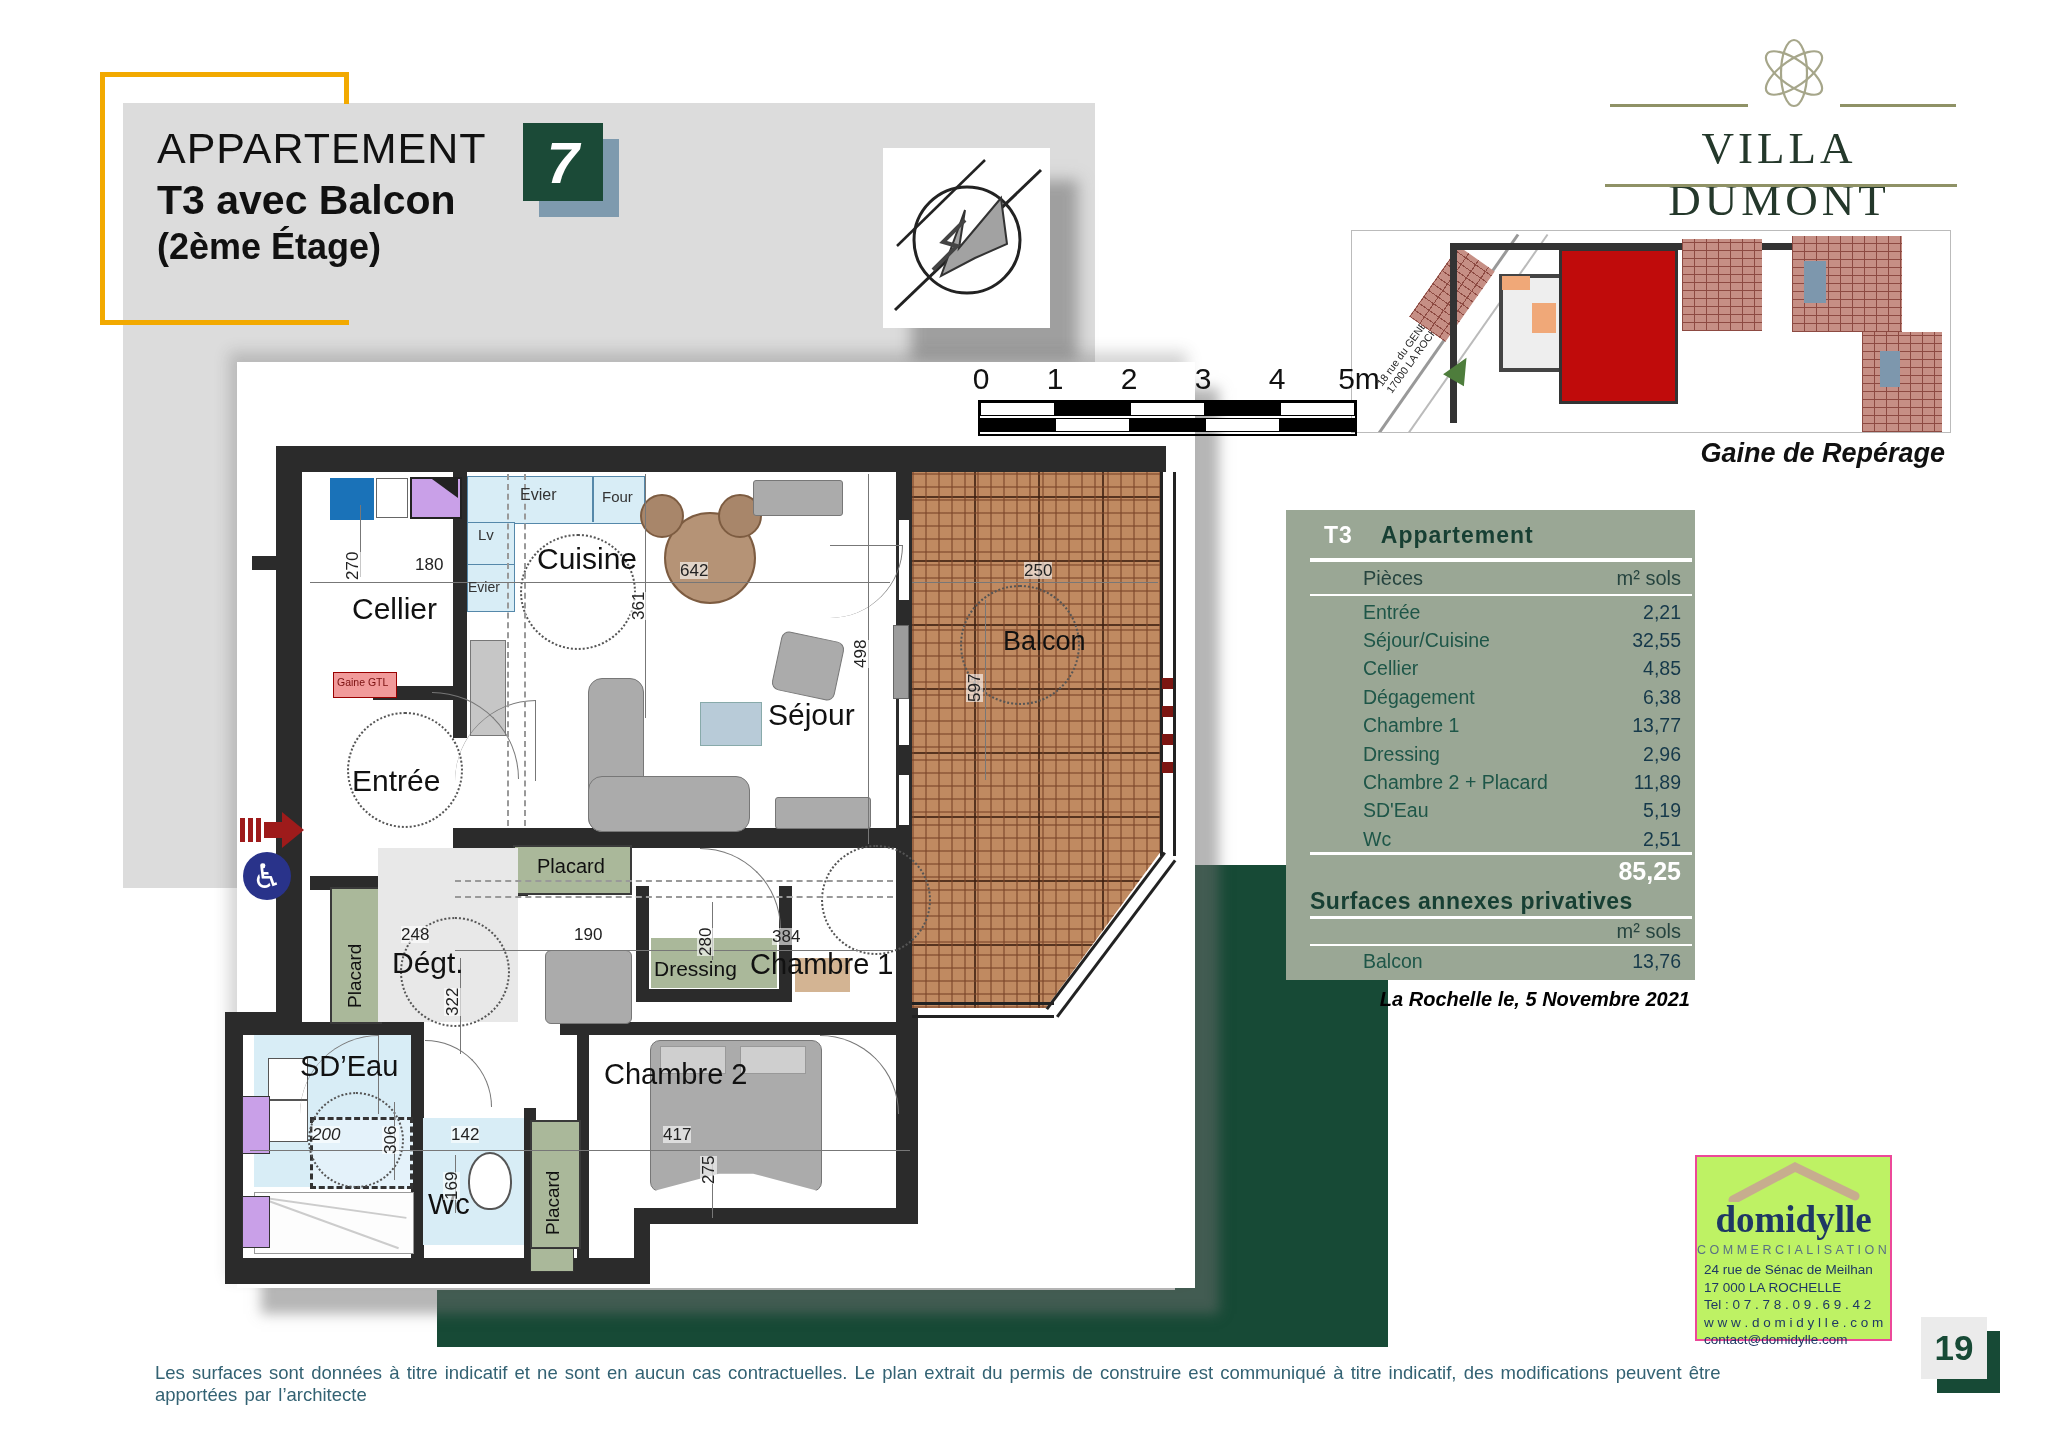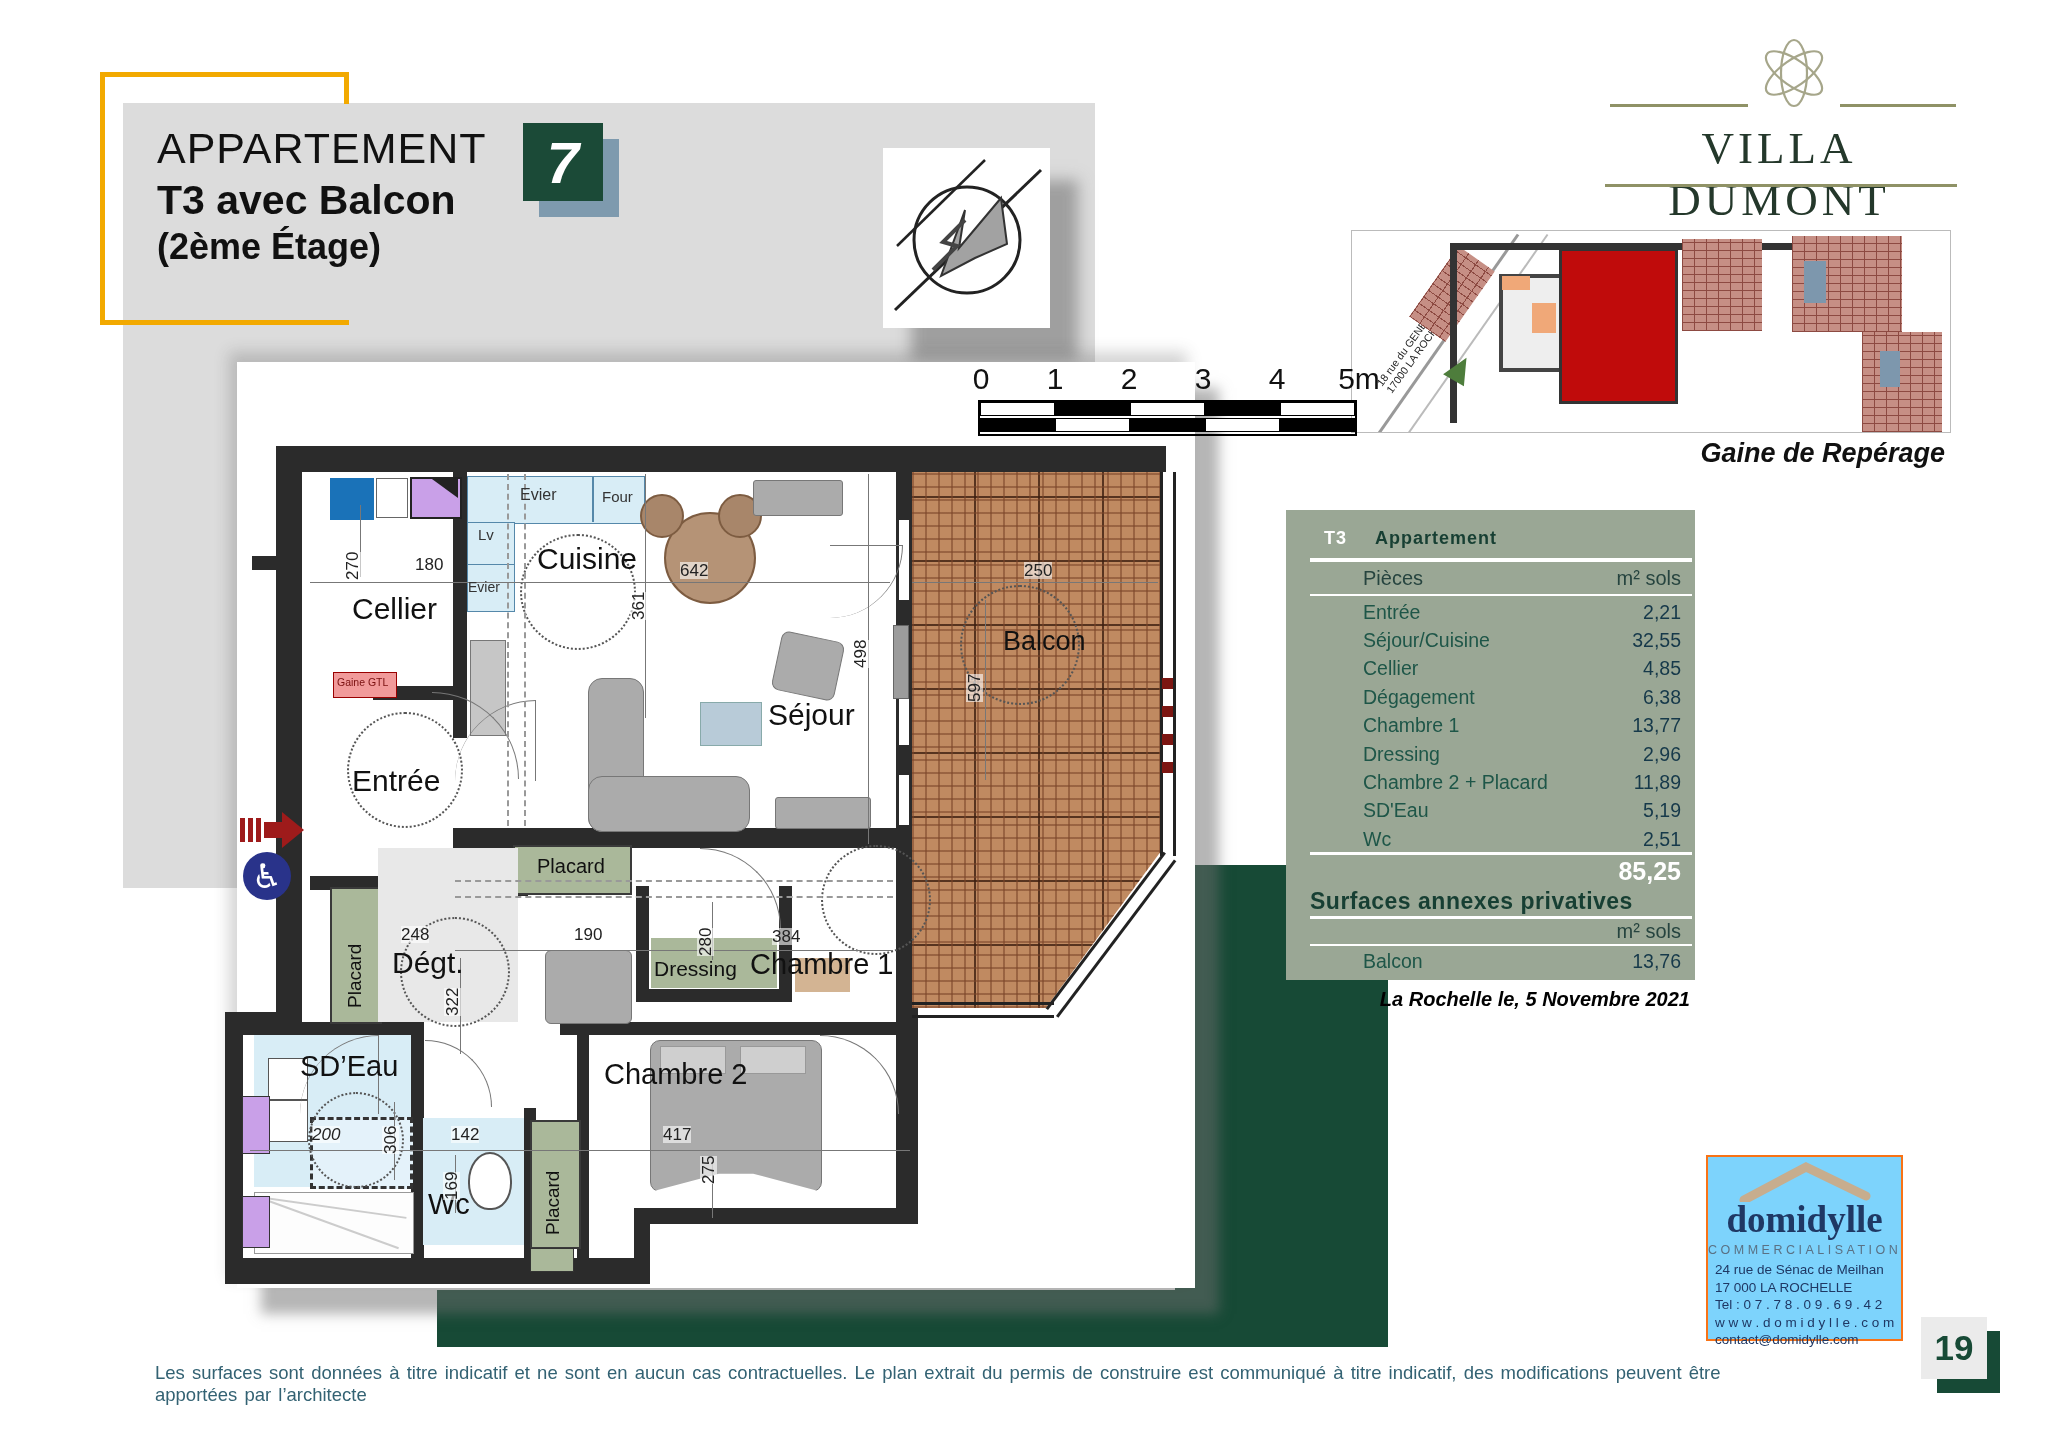--- a/index.html
+++ b/index.html
@@ -44,41 +44,41 @@
   .gfur{position:absolute;background:#ababab;border:1.5px solid #777;border-radius:8px;}
   .arc{position:absolute;border:1.5px solid #777;}
   .winslot{position:absolute;background:#fff;}
   .reddot{position:absolute;width:11px;height:11px;background:#7c1612;}
   
   #scalebar{left:978px;top:400px;width:375px;height:32px;display:flex;flex-wrap:wrap;border:2px solid #000;}
   #scalebar div{width:75px;height:14px;box-sizing:border-box;border:1px solid #000;}
   .sc-tick{position:absolute;top:362px;font-size:30px;color:#111;transform:translateX(-50%);}
   
   #t3-panel{left:1286px;top:510px;width:409px;height:470px;background:#9aa795;color:#1e5648;}
-  #t3-head{position:absolute;left:38px;top:18px;font-size:18px;font-weight:bold;letter-spacing:1px;}
+  #t3-head{position:absolute;left:38px;top:12px;font-size:23px;font-weight:bold;letter-spacing:1px;}
   #t3-head .tag{color:#fff;margin-right:28px;}
   #t3-head .ttl{color:#173f33;}
   .wrule{position:absolute;left:24px;width:382px;background:#fff;}
   #t3-cols{position:absolute;left:77px;top:57px;width:318px;display:flex;justify-content:space-between;
            font-size:20px;color:#26443f;}
   #t3-rows{position:absolute;left:77px;top:88px;width:318px;font-size:19.5px;}
   #t3-rows .row{display:flex;justify-content:space-between;height:28.4px;align-items:center;}
   #t3-rows .val{color:#16394a;}
   #t3-total{position:absolute;right:14px;top:347px;font-size:25px;font-weight:bold;color:#fff;}
   #t3-annex{position:absolute;left:24px;top:378px;font-size:23px;font-weight:bold;color:#173f33;letter-spacing:.5px;}
   #t3-annex-col{position:absolute;right:14px;top:410px;font-size:20px;color:#26443f;}
   #t3-annex-rows{position:absolute;left:77px;top:440px;width:318px;font-size:19.5px;}
   #t3-annex-rows .row{display:flex;justify-content:space-between;}
   #t3-annex-rows .val{color:#16394a;}
   #date-line{left:1250px;top:988px;width:440px;text-align:right;font-size:20px;font-weight:bold;font-style:italic;color:#000;}
   
   .deco-green{background:#174a36;}
   
-  #agency{left:1695px;top:1155px;width:193px;height:182px;background:#7dd3fc;border:2px solid #f97316;
-          text-align:center;color:#1f3864;margin-left:11px;}
+  #agency{left:1695px;top:1155px;width:193px;height:182px;background:#bef264;border:2px solid #ec4899;
+          text-align:center;color:#1f3864;}
   #agency .name{font-family:"Liberation Serif","DejaVu Serif",serif;font-size:37px;font-weight:bold;margin-top:-8px;}
   #agency .sub{font-size:12.5px;letter-spacing:3.5px;color:#5a7184;margin-top:2px;}
   #agency .lines{margin-top:4px;font-size:13.5px;line-height:1.3;text-align:left;padding-left:7px;}
   
   #pageno-green{left:1937px;top:1331px;width:63px;height:62px;}
   #pageno{left:1921px;top:1317px;width:66px;height:62px;background:#ebebeb;color:#174a36;
           font-size:35px;font-weight:bold;display:flex;align-items:center;justify-content:center;}
   #disclaimer{left:155px;top:1362px;width:1600px;font-size:18.5px;color:#336273;word-spacing:2px;}
 </style>
 </head>

